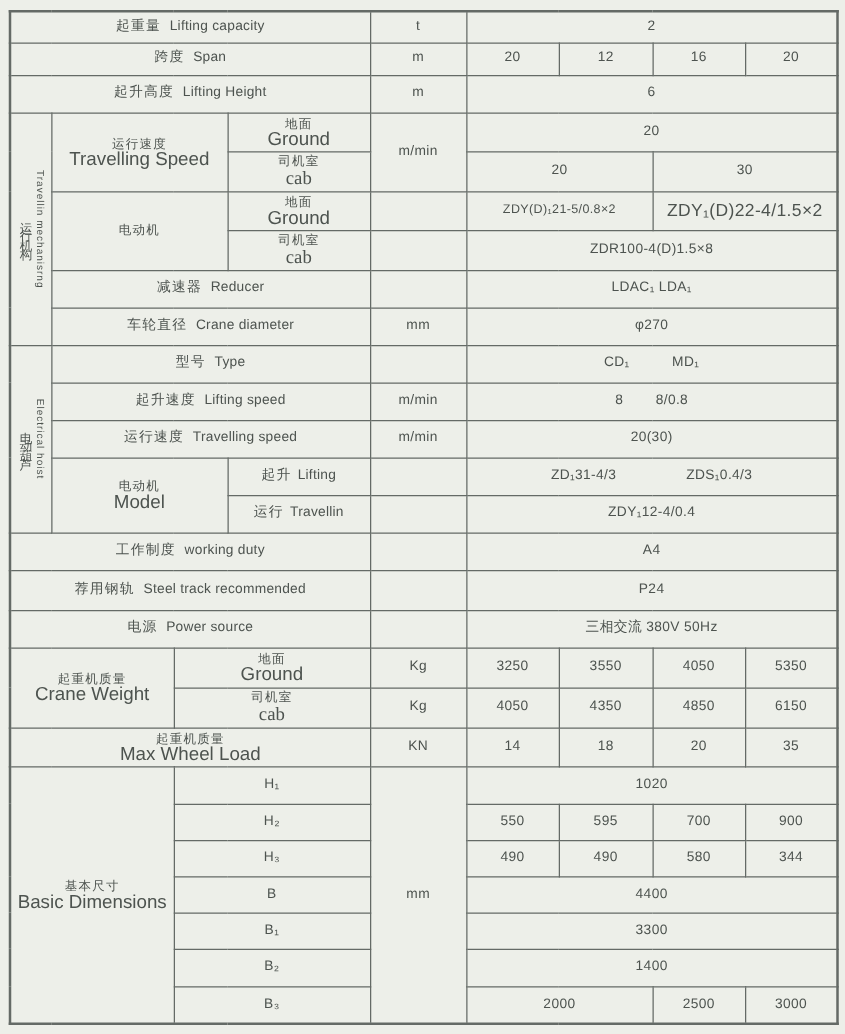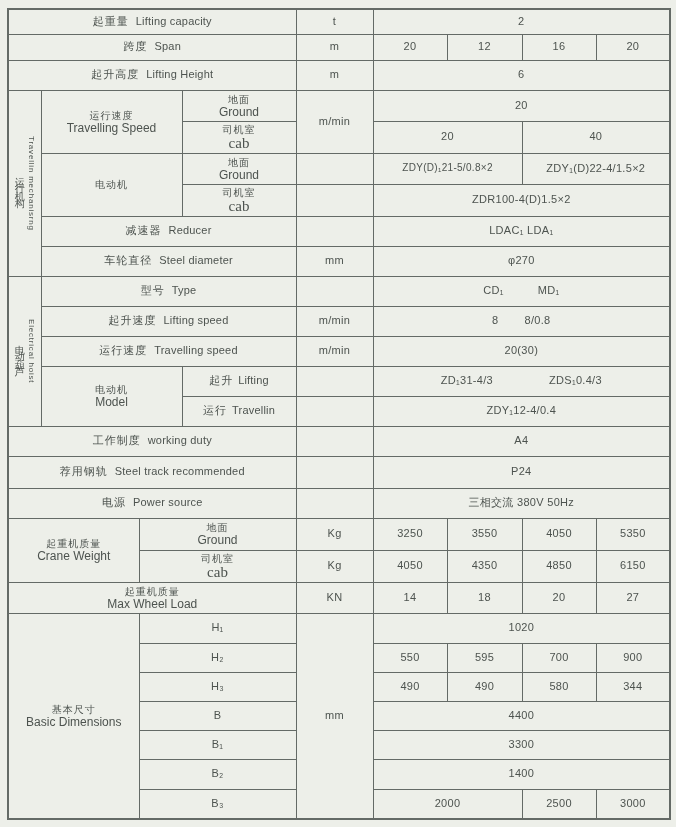--- a/index.html
+++ b/index.html
@@ -11,21 +11,21 @@
   .page{position:relative;width:676px;height:827px;background:var(--bg);
         font-family:"Liberation Sans",sans-serif;color:var(--text);}
   table.spec{position:absolute;left:7px;top:8px;width:663px;
         border-collapse:collapse;table-layout:fixed;
         border:2px solid var(--line);background:var(--bg);}
   td{border:1px solid var(--line);text-align:center;vertical-align:middle;
      color:var(--text);font-size:11px;padding:0 1px;overflow:hidden;line-height:1.25;}
   .zh{margin-right:7px;letter-spacing:1px;}
   .en{letter-spacing:0.2px;}
   .l1{display:block;font-size:10px;letter-spacing:1px;line-height:12px;}
-  .l2{display:block;font-size:12px;line-height:12px;}
+  .l2{display:block;font-size:15px;line-height:12px;}
   .cab{display:block;font-family:"Liberation Serif",serif;font-size:15px;line-height:14px;}
   .pair{display:flex;justify-content:center;gap:34px;}
   .rot{padding:0;}
   .rotwrap{display:flex;flex-direction:row;align-items:center;justify-content:center;height:100%;}
   .vzh{writing-mode:vertical-rl;text-orientation:upright;font-size:10px;letter-spacing:7px;line-height:13px;}
   .ven{writing-mode:vertical-rl;font-size:8px;letter-spacing:0.8px;line-height:10px;}
   .val{letter-spacing:0.3px;}
 </style>
 </head>
 <body>
@@ -84,53 +84,53 @@
   <td rowspan="2" class="val">m/min</td>
   <td colspan="4" class="val">20</td>
 </tr>
 
 <tr style="height:32px">
   <td>
             <span class="l1">司机室</span>
             <span class="cab">cab</span>
           </td>
   <td colspan="2" class="val">20</td>
-  <td colspan="2" class="val">40</td>
+  <td colspan="2" class="val">30</td>
 </tr>
 
 <tr style="height:31px">
   <td colspan="2" rowspan="2">
             <span class="l1">电动机</span>
           </td>
   <td>
             <span class="l1">地面</span>
             <span class="l2">Ground</span>
           </td>
   <td></td>
   <td colspan="2" class="val" style="font-size:10px">ZDY(D)₁21-5/0.8×2</td>
-  <td colspan="2" class="val" style="font-size:11px">ZDY₁(D)22-4/1.5×2</td>
+  <td colspan="2" class="val" style="font-size:14px">ZDY₁(D)22-4/1.5×2</td>
 </tr>
 
 <tr style="height:32px">
   <td>
             <span class="l1">司机室</span>
             <span class="cab">cab</span>
           </td>
   <td></td>
-  <td colspan="4" class="val">ZDR100-4(D)1.5×2</td>
+  <td colspan="4" class="val">ZDR100-4(D)1.5×8</td>
 </tr>
 
 <tr style="height:30px">
   <td colspan="3"><span class="zh">减速器</span><span class="en">Reducer</span></td>
   <td></td>
   <td colspan="4" class="val">LDAC₁ LDA₁</td>
 </tr>
 
 <tr style="height:30px">
-  <td colspan="3"><span class="zh">车轮直径</span><span class="en">Steel diameter</span></td>
+  <td colspan="3"><span class="zh">车轮直径</span><span class="en">Crane diameter</span></td>
   <td class="val">mm</td>
   <td colspan="4" class="val">φ270</td>
 </tr>
 
 <tr style="height:30px">
   <td rowspan="5" class="rot">
     <div class="rotwrap">
               <span class="vzh">电动葫芦</span>
               <span class="ven">Electrical hoist</span>
             </div>
@@ -231,21 +231,21 @@
 
 <tr style="height:31px">
   <td colspan="4">
             <span class="l1">起重机质量</span>
             <span class="l2">Max Wheel Load</span>
           </td>
   <td class="val">KN</td>
   <td class="val">14</td>
   <td class="val">18</td>
   <td class="val">20</td>
-  <td class="val">27</td>
+  <td class="val">35</td>
 </tr>
 
 <tr style="height:30px">
   <td colspan="2" rowspan="7">
             <span class="l1">基本尺寸</span>
             <span class="l2">Basic Dimensions</span>
           </td>
   <td colspan="2" class="val">H₁</td>
   <td rowspan="7" class="val">mm</td>
   <td colspan="4" class="val">1020</td>

